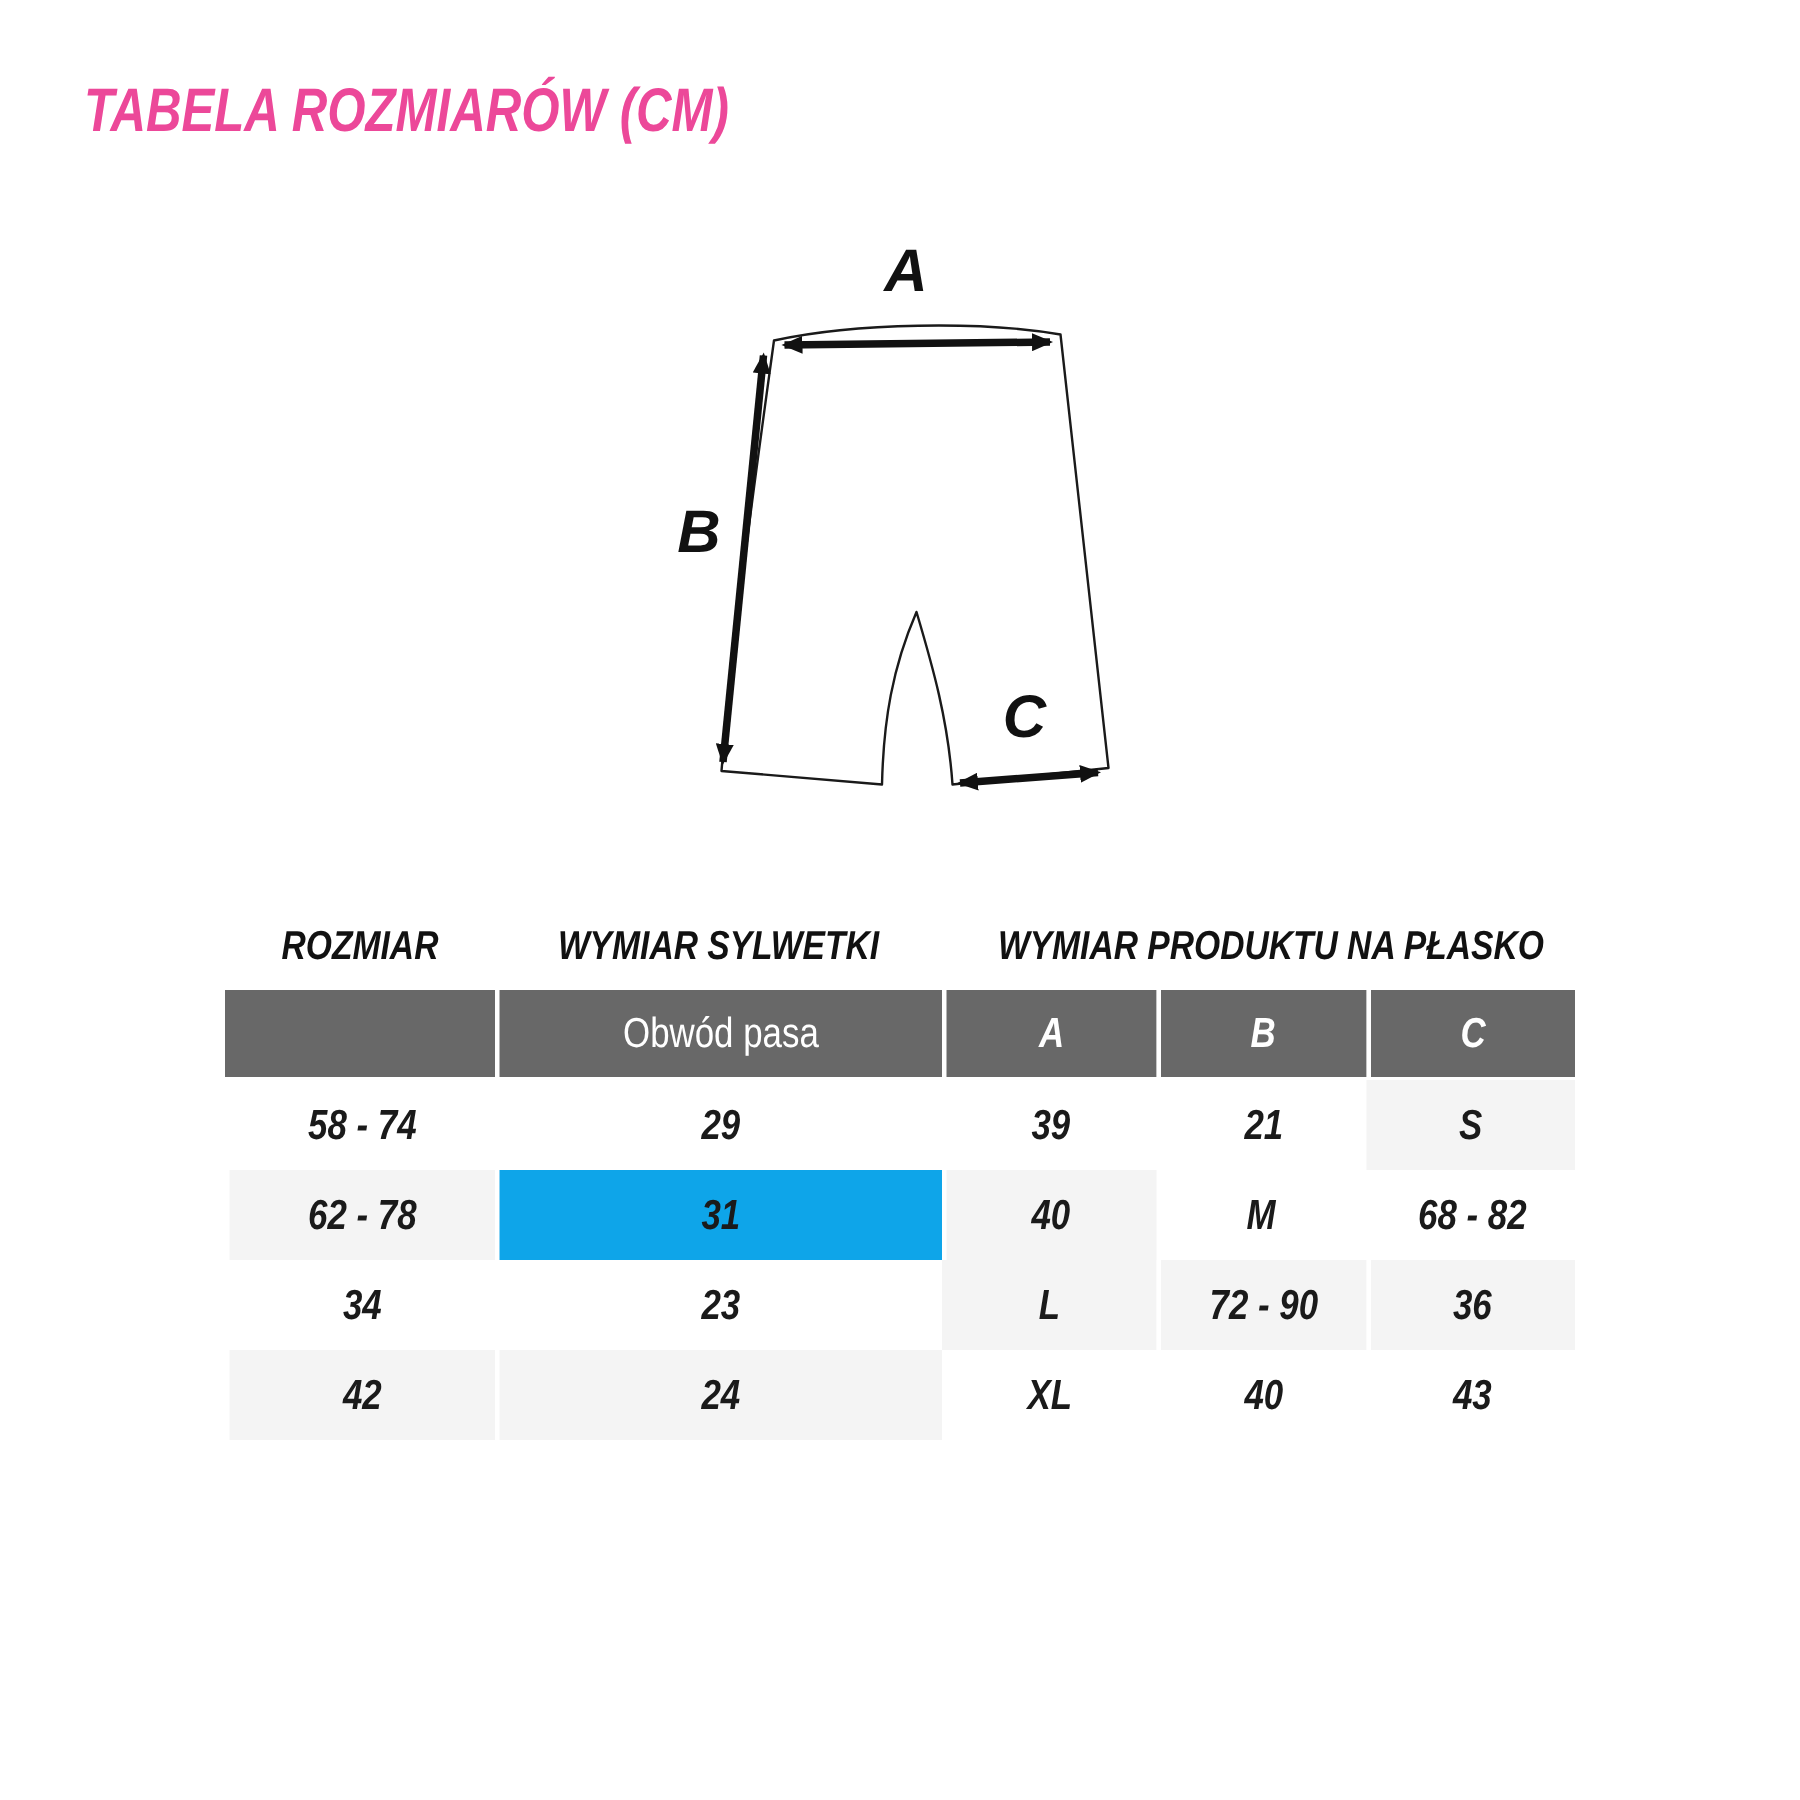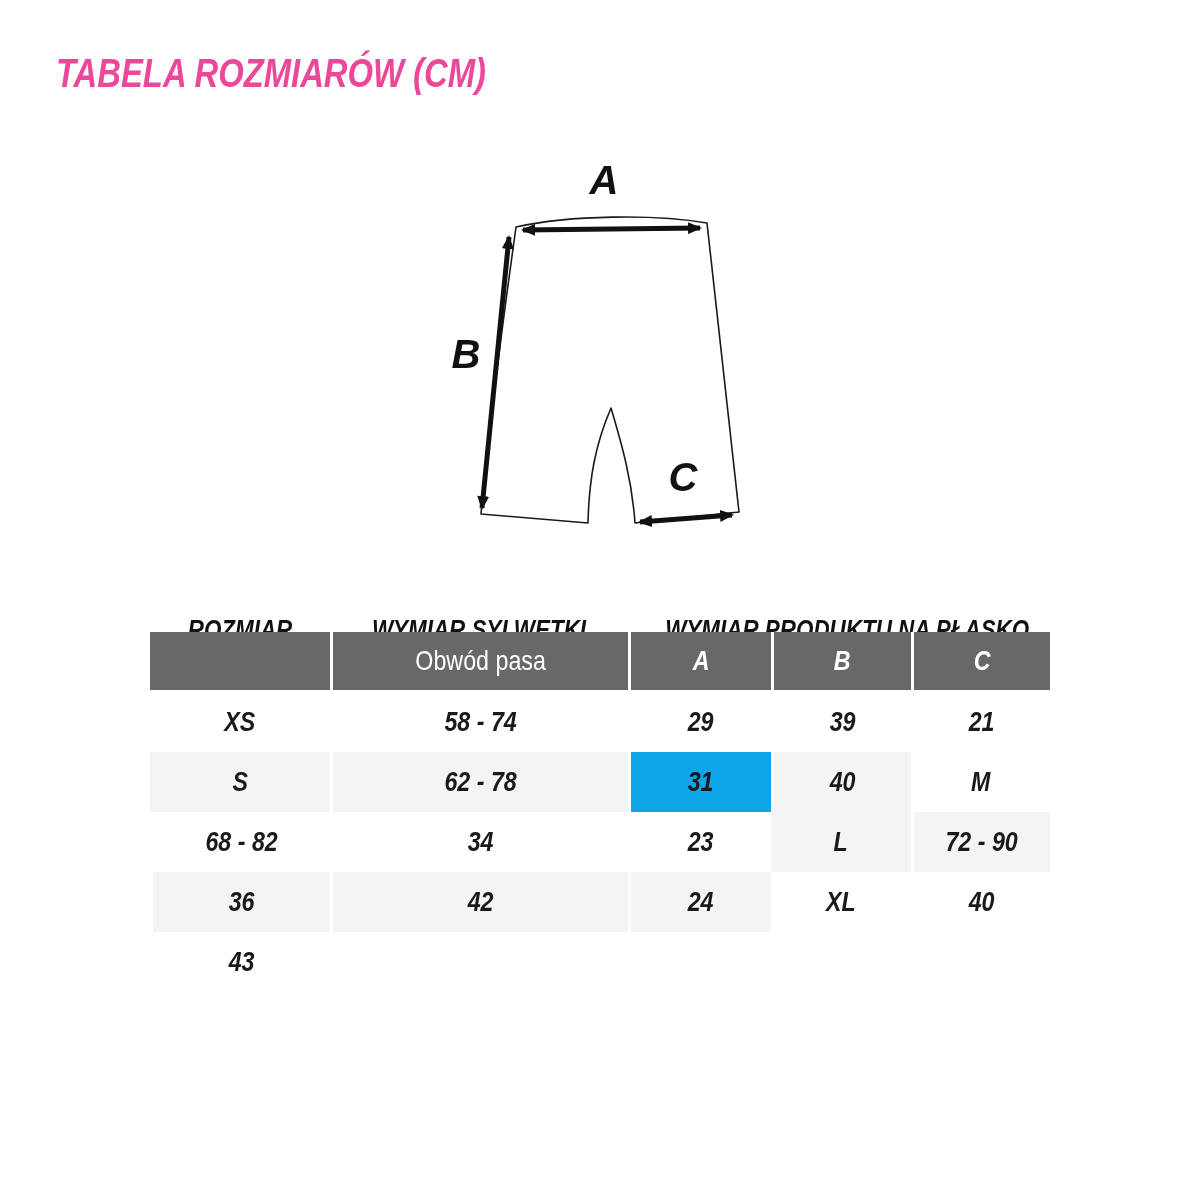--- a/index.html
+++ b/index.html
@@ -25,21 +25,21 @@
   .group-headers{position:absolute;left:0;top:615px;width:1200px;height:30px;}
   .group-header{
     position:absolute;top:0;height:30px;line-height:30px;text-align:center;
     font-size:27px;font-weight:700;font-style:italic;color:#111;
   }
   .gh-1{left:150px;width:180px;}
   .gh-2{left:330px;width:298px;}
   .gh-3{left:628px;width:422px;}
 
   .size-table{
-    position:absolute;left:150px;top:632px;width:900px;
+    position:absolute;left:150px;top:660px;width:900px;
     display:grid;grid-template-columns:180px 298px 143px 140px 139px;
     grid-auto-rows:60px;
     text-align:right;
   }
   .cell{
     display:flex;align-items:center;justify-content:center;
     font-size:28px;font-weight:700;font-style:italic;box-sizing:border-box;
   }
   .cell.vdiv{border-left:3px solid #ffffff;}
   .head{height:58px;color:#ffffff;}
@@ -98,23 +98,20 @@
   <div class="cell head vdiv" style="background:#686868">
     <span class="cx">A</span>
   </div>
   <div class="cell head vdiv" style="background:#686868">
     <span class="cx">B</span>
   </div>
   <div class="cell head vdiv" style="background:#686868">
     <span class="cx">C</span>
   </div>
 
-  <div class="cell">
-      <span class="cx">XS</span>
-    </div>
   <div class="cell vdiv">
       <span class="cx">58 - 74</span>
     </div>
   <div class="cell vdiv">
       <span class="cx">29</span>
     </div>
   <div class="cell vdiv">
       <span class="cx">39</span>
     </div>
   <div class="cell vdiv">

